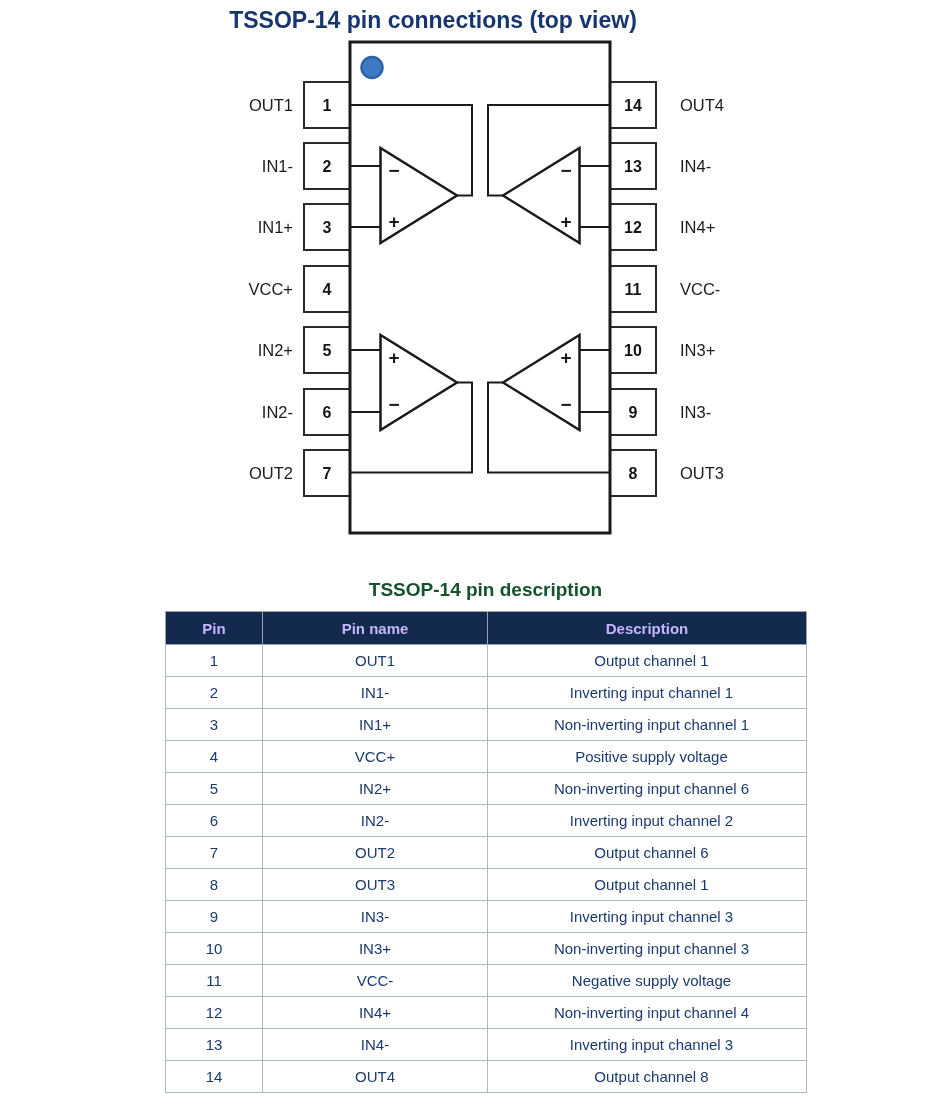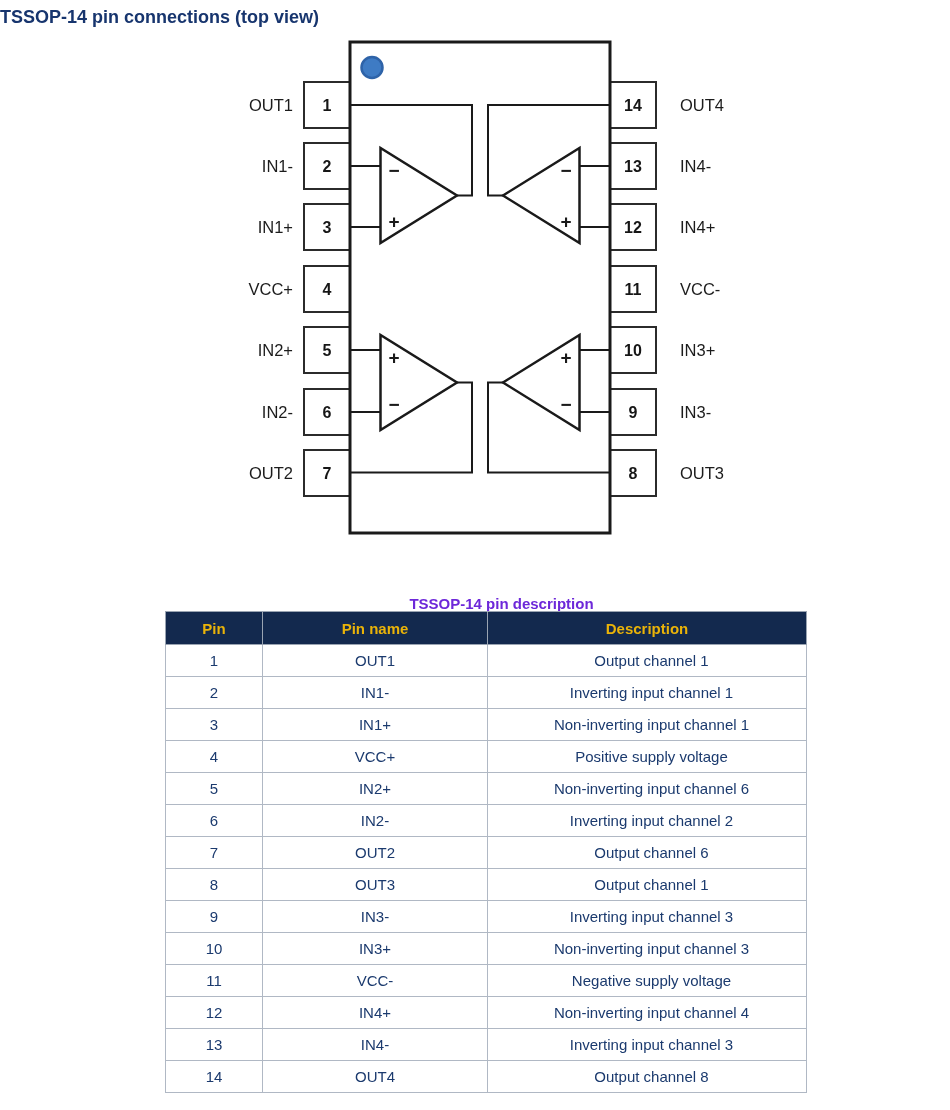--- a/index.html
+++ b/index.html
@@ -9,22 +9,22 @@
     height: 1110px;
     background: #ffffff;
     overflow: hidden;
     font-family: "Liberation Sans", sans-serif;
   }
   .diagram-title {
     position: absolute;
     top: 7px; left: 0;
     width: 866px;
     margin: 0;
-    text-align: left;
-    font-size: 18px;
+    text-align: center;
+    font-size: 23px;
     font-weight: bold;
     color: #17356e;
   }
   .diagram-svg { position: absolute; top: 0; left: 0; }
 
   .chip-outline { fill: #ffffff; stroke: #1a1a1a; stroke-width: 3; }
   .wire { stroke: #1a1a1a; stroke-width: 2; fill: none; }
   .opamp { fill: #ffffff; stroke: #1a1a1a; stroke-width: 2.5; stroke-linejoin: miter; }
   .sym {
     font-family: "Liberation Sans", sans-serif;
@@ -46,38 +46,38 @@
     font-size: 16.5px;
     fill: #1c1c1c;
   }
   .pin-label.left  { text-anchor: end; }
   .pin-label.right { text-anchor: start; }
 
   .table-title {
     position: absolute;
     top: 579px; left: 165px;
     width: 641px;
-    margin: 16px;
+    margin: 0;
     text-align: center;
-    font-size: 15px;
-    font-weight: bold;
-    color: #6d28d9;
+    font-size: 19px;
+    font-weight: bold;
+    color: #14532d;
   }
   table.pin-table {
     position: absolute;
     top: 611px; left: 165px;
     width: 641px;
     border-collapse: collapse;
     table-layout: fixed;
     font-size: 15px;
     color: #1b3a6e;
   }
   .pin-table th {
     background: #13294e;
-    color: #eab308;
+    color: #c4b5fd;
     font-weight: bold;
     font-size: 15px;
     height: 32px;
     border: 1px solid #9aa4b2;
     text-align: center;
     padding: 0;
   }
   .pin-table td {
     height: 31px;
     border: 1px solid #b0b8c4;

